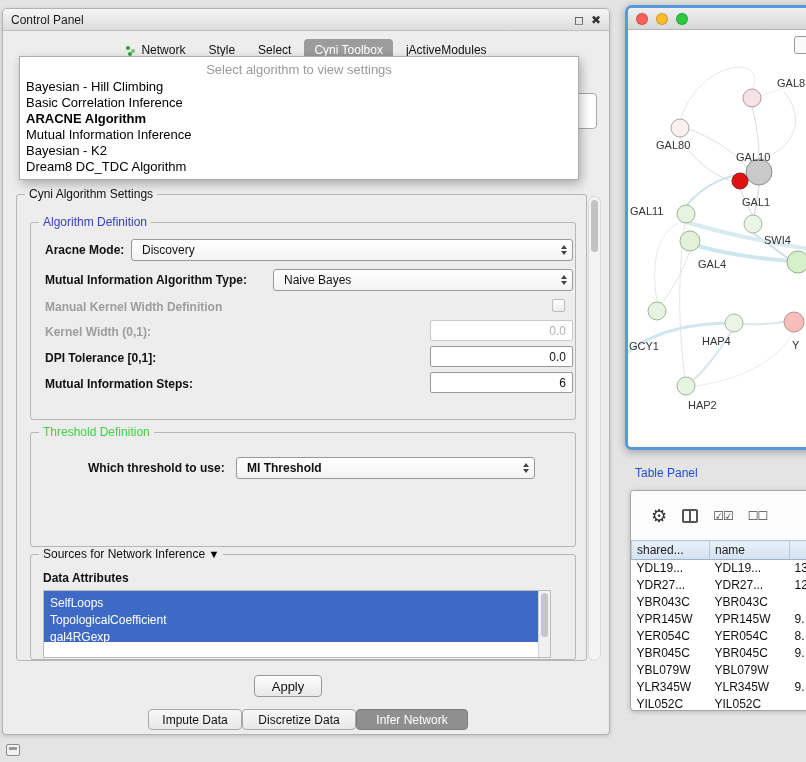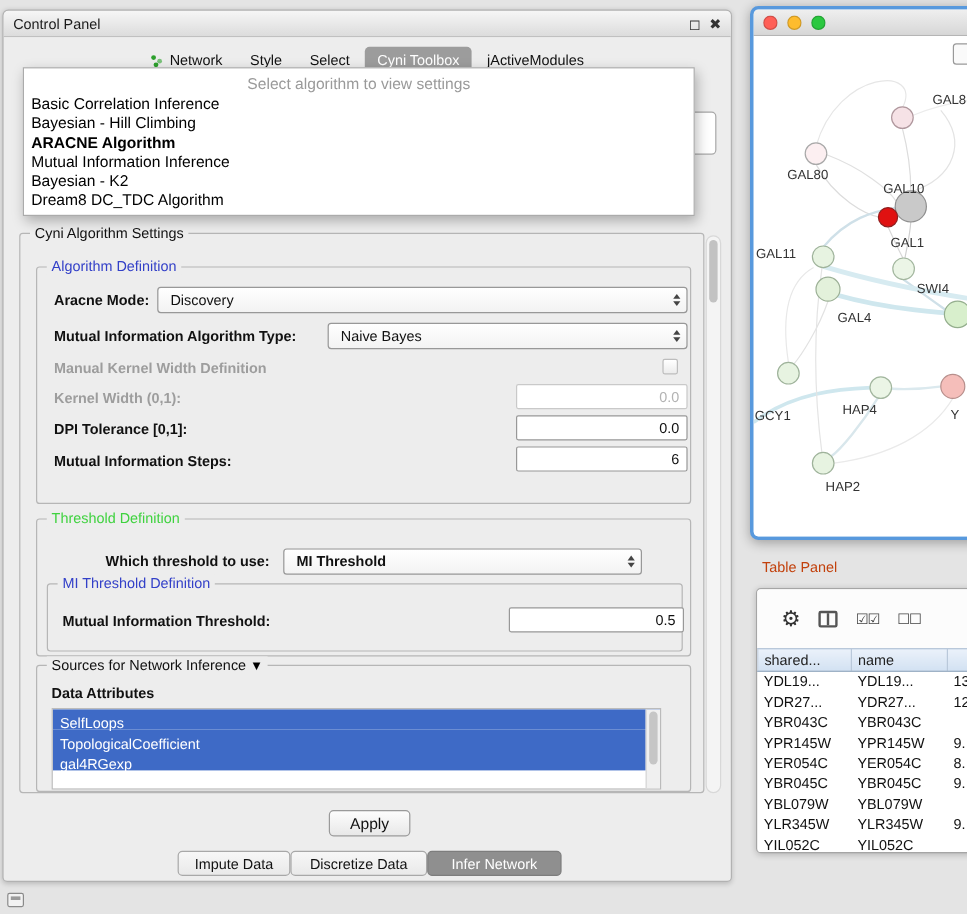--- a/index.html
+++ b/index.html
@@ -73,21 +73,21 @@
   .src-list{position:absolute;background:#fff;border:1px solid #bbb;overflow:hidden;}
   .src-item{height:17px;line-height:17px;font-size:12px;padding:4px 6px;color:#111;white-space:nowrap;}
   .src-item.selected{background:var(--selection-blue);color:#fff;}
   .list-scrollbar{position:absolute;right:0;top:0;bottom:0;width:12px;background:#f0f0f0;border-left:1px solid #d6d6d6;}
   .list-thumb{position:absolute;left:2px;top:2px;width:7px;height:44px;background:#c6c6c6;border-radius:4px;}
 
   .v-scroll{position:absolute;left:585px;top:187px;width:13px;height:465px;background:#f4f4f4;
     border:1px solid #d8d8d8;border-radius:7px;}
   .v-thumb{position:absolute;left:2px;top:3px;width:7px;height:52px;background:#c2c2c2;border-radius:4px;}
 
-  .apply-btn{position:absolute;left:271px;top:666px;width:68px;height:22px;border:1px solid #9a9a9a;border-radius:4px;
+  .apply-btn{position:absolute;left:251px;top:666px;width:68px;height:22px;border:1px solid #9a9a9a;border-radius:4px;
     background:linear-gradient(#fdfdfd,#e8e8e8);font-size:13px;color:#111;display:flex;align-items:center;justify-content:center;}
 
   .bottom-tabs{position:absolute;left:0;top:700px;width:100%;height:23px;}
   .seg{position:absolute;height:21px;border:1px solid #a8a8a8;border-radius:4px;background:linear-gradient(#f7f7f7,#e9e9e9);
     font-size:12px;color:#111;display:flex;align-items:center;justify-content:center;white-space:nowrap;}
   .seg.selected{background:#8f8f8f;color:#fff;border-color:#7d7d7d;}
 
   .dock-icon{position:absolute;left:6px;top:744px;width:14px;height:12px;border:1px solid #8a8a8a;background:#f2f2f2;border-radius:2px;}
   .dock-icon::after{content:"";position:absolute;left:2px;top:2px;right:2px;height:3px;background:#9a9a9a;}
 
@@ -98,21 +98,21 @@
     display:flex;align-items:center;padding:0 8px;gap:8px;}
   .tl{width:12px;height:12px;border-radius:50%;border:1px solid rgba(0,0,0,.18);}
   .tl.red{background:var(--mac-close-red);}
   .tl.yellow{background:var(--mac-min-yellow);}
   .tl.green{background:var(--mac-zoom-green);}
   .net-canvas{position:relative;width:100%;height:417px;background:#fff;}
   .net-mini{position:absolute;left:166px;top:6px;width:18px;height:18px;border:1px solid #999;background:#fafafa;border-radius:3px;}
   .net-canvas svg text{font-family:"Liberation Sans",sans-serif;font-size:11px;fill:#333;}
 
   
-  .table-panel-title{position:absolute;left:635px;top:466px;font-size:12px;color:#c2410c;}
+  .table-panel-title{position:absolute;left:635px;top:466px;font-size:12px;color:#1d4ed8;}
   .table-window{position:absolute;left:630px;top:490px;width:200px;height:221px;background:#fff;
     border:1px solid #a5a5a5;border-radius:4px;overflow:hidden;box-shadow:0 1px 5px rgba(0,0,0,.2);}
   .tbl-toolbar{height:49px;display:flex;align-items:center;gap:15px;padding:0 0 0 20px;background:#fcfcfc;}
   .gear{font-size:18px;color:#333;line-height:18px;}
   .tbl-icon{width:16px;height:14px;border:2px solid #555;border-radius:2px;position:relative;}
   .tbl-icon::before{content:"";position:absolute;left:50%;top:0;bottom:0;width:2px;background:#555;transform:translateX(-50%);}
   .chk{font-size:12px;color:#444;letter-spacing:-1px;}
   table.cy-table{border-collapse:collapse;table-layout:fixed;width:202px;}
   table.cy-table th{background:linear-gradient(#eaf1fa,#d2e1f2);border:1px solid #b9c8da;border-bottom:1px solid #9fb2c6;
     font-size:12px;font-weight:normal;text-align:left;padding:2px 5px;height:17px;color:#222;white-space:nowrap;overflow:hidden;}
@@ -152,22 +152,22 @@
         <div class="cp-tab">
           <span>jActiveModules</span>
         </div>
       </div>
 
     <div class="remnant"></div>
 
     <div class="algo-popup">
       <div class="algo-placeholder">Select algorithm to view settings</div>
       <div>
+          <div class="algo-option">Bayesian - Hill Climbing</div>
           <div class="algo-option">Basic Correlation Inference</div>
-          <div class="algo-option">Bayesian - Hill Climbing</div>
           <div class="algo-option selected">ARACNE Algorithm</div>
           <div class="algo-option">Mutual Information Inference</div>
           <div class="algo-option">Bayesian - K2</div>
           <div class="algo-option">Dream8 DC_TDC Algorithm</div>
         </div>
     </div>
 
     <div class="tb" style="left:13px;top:185px;width:571px;height:467px;">
       <span class="tb-title">Cyni Algorithm Settings</span>
 
@@ -215,25 +215,20 @@
 
         <span class="lbl" style="left:57px;top:28px;">Which threshold to use:</span>
         <div class="combo" style="left:205px;top:24px;width:299px;height:22px;font-weight:bold;">
           <span>MI Threshold</span>
           <span class="combo-arrows">
               <i class="up"></i>
               <i class="dn"></i>
             </span>
         </div>
 
-        <div class="tb" style="left:8px;top:53px;width:530px;height:57px;">
-          <span class="tb-title blue">MI Threshold Definition</span>
-          <span class="lbl" style="left:12px;top:24px;">Mutual Information Threshold:</span>
-          <input class="field" style="left: 384px; top: 19px; width: 146px; height: 21px;" value="0.5">
-        </div>
       </div>
 
       <div class="tb" style="left:13px;top:359px;width:546px;height:106px;">
         <span class="tb-title">
           <span>Sources for Network Inference</span>
           <span class="tri">▼</span>
         </span>
         <span class="lbl" style="left:12px;top:16px;">Data Attributes</span>
         <div class="src-list" style="left:12px;top:35px;width:508px;height:68px;">
           <div>

